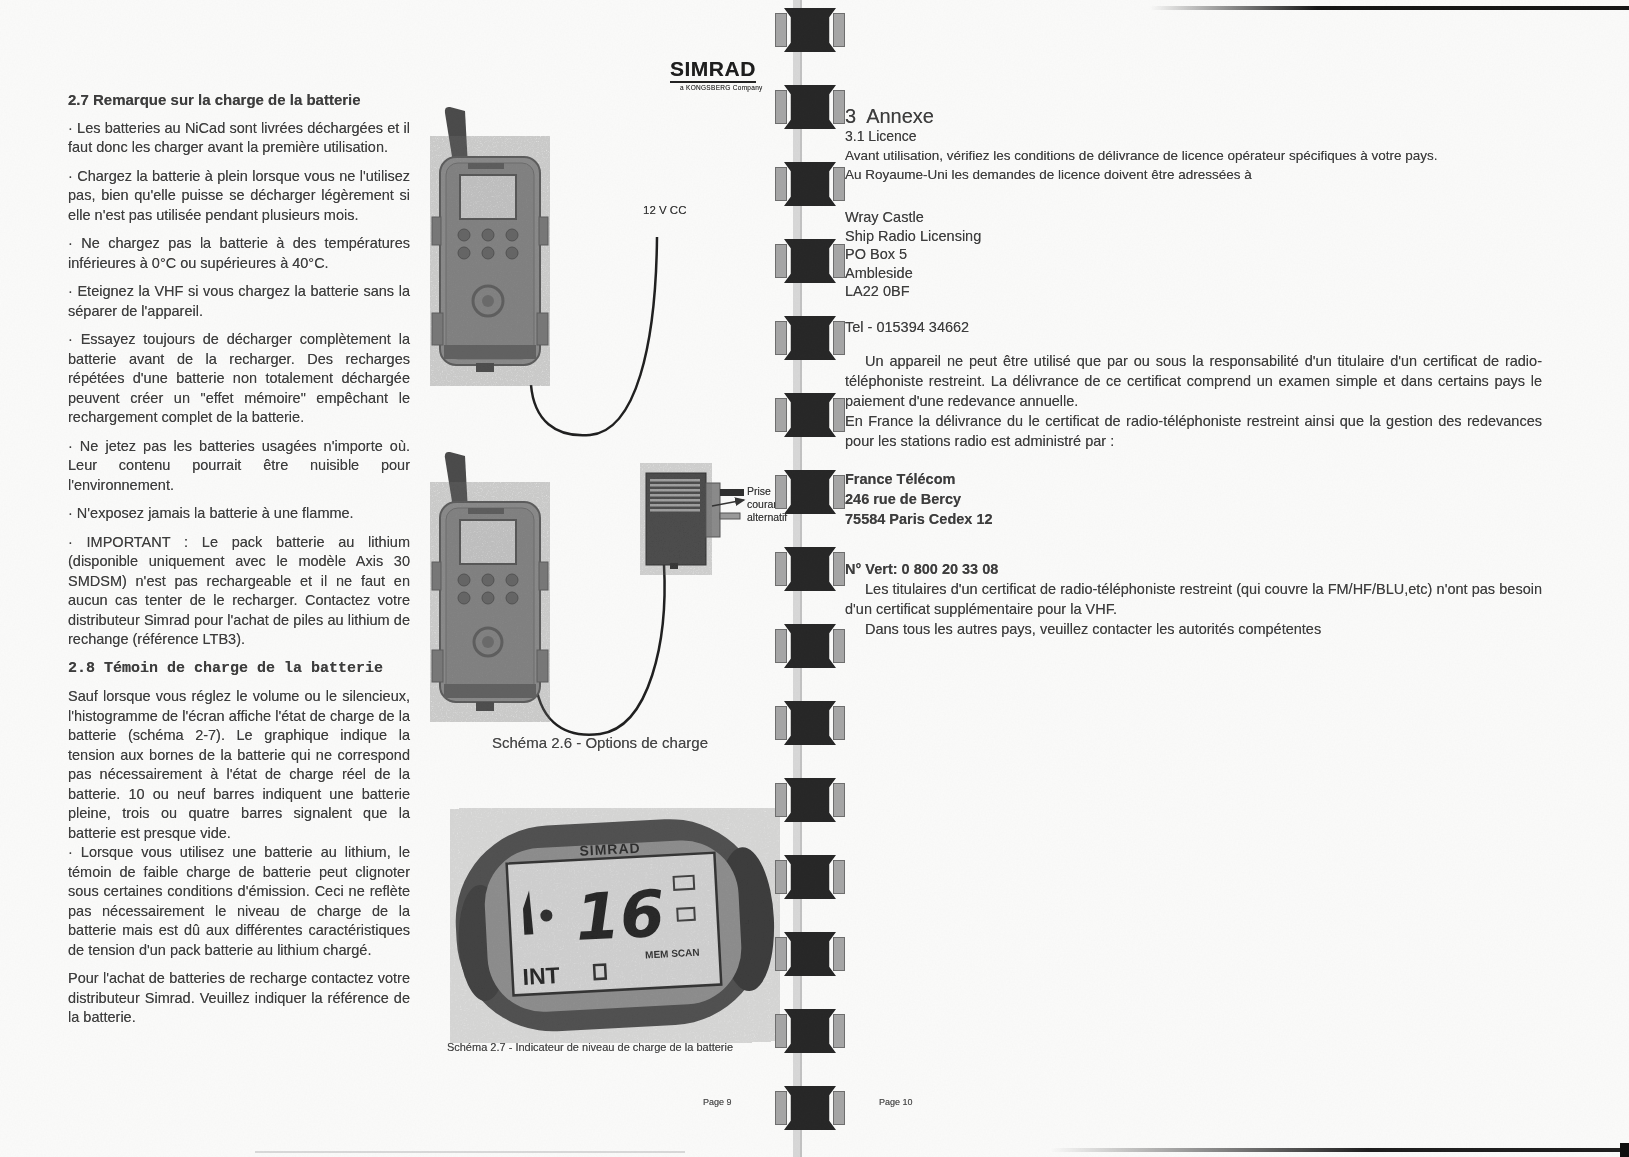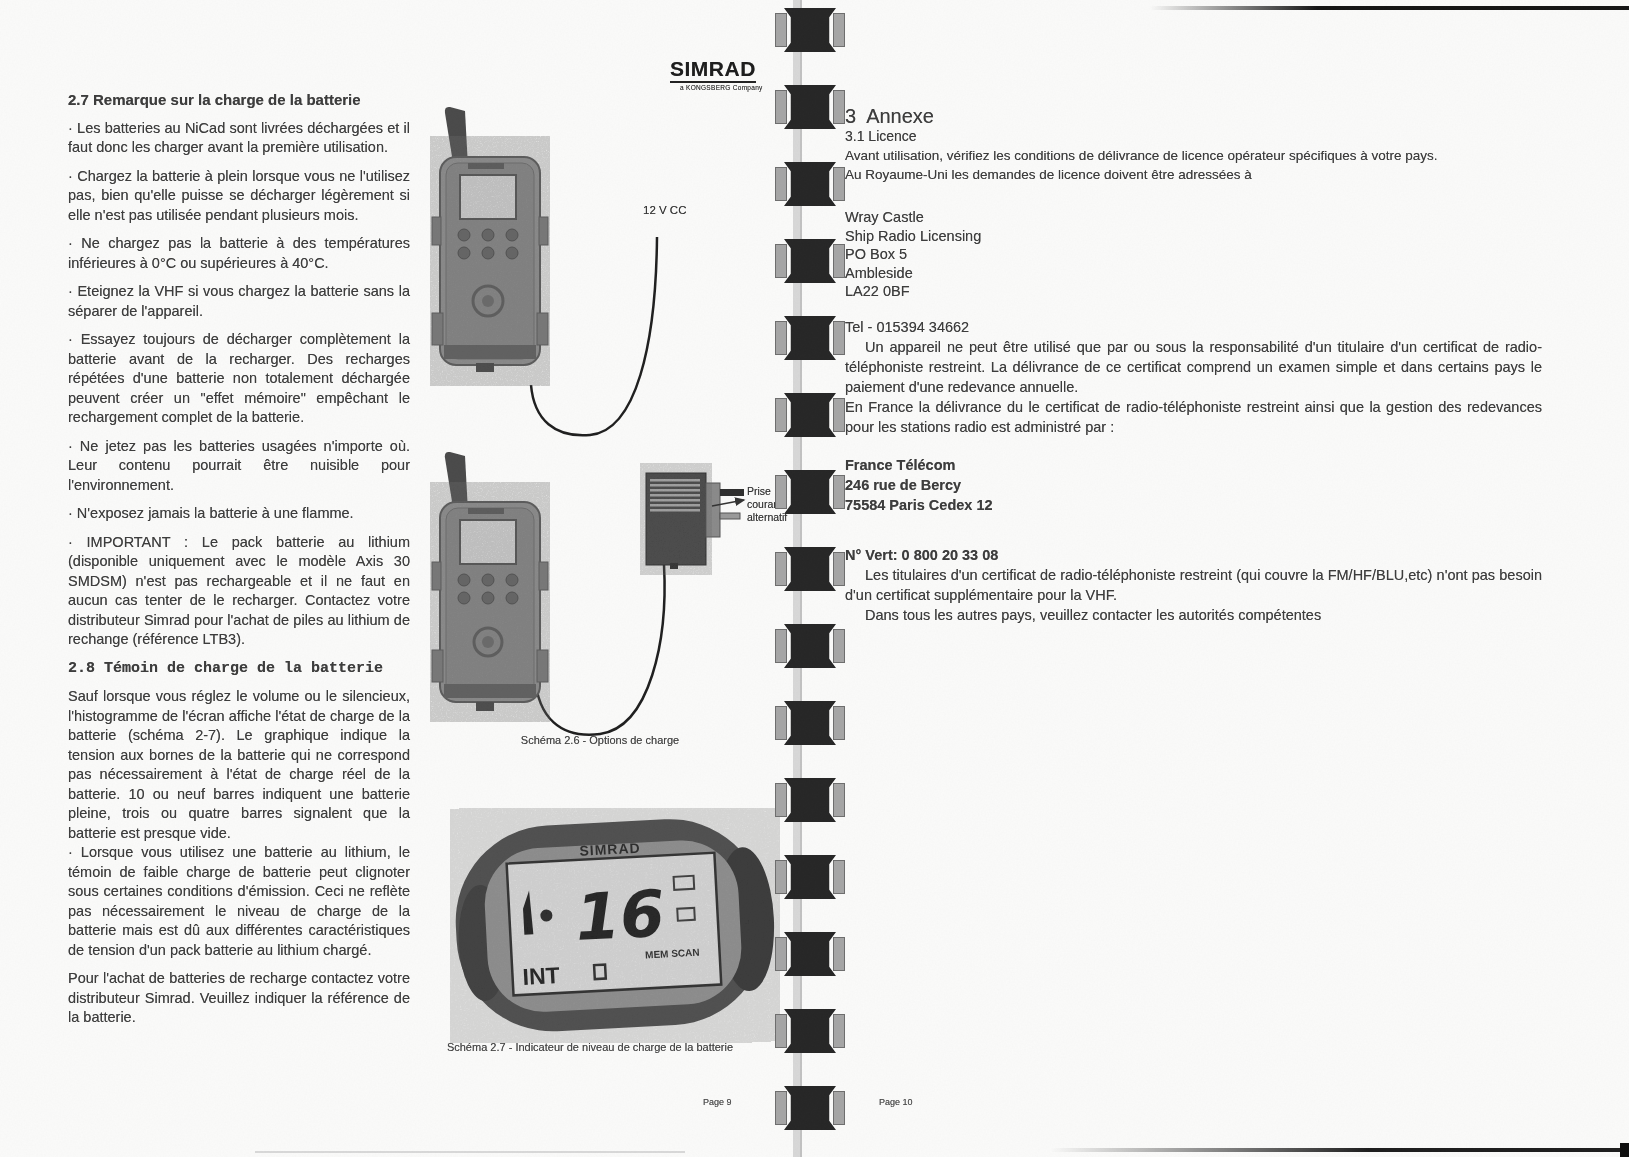--- a/index.html
+++ b/index.html
@@ -25,36 +25,36 @@
   .rightcol { position:absolute; left:845px; top:106px; width:697px; font-size:14.5px; line-height:20px; }
   .rightcol p { margin:0; }
   .r-h1 { font-size:20px; white-space:pre; margin:0 0 24px 0; }
   .r-h2 { font-size:14px; white-space:pre; margin:0 0 22px 0; }
   .center { text-align:left; }
   .intro { font-size:13.5px; line-height:19px; margin-bottom:24px; }
   .addr { line-height:18.5px; margin-bottom:16px; }
   .tel { margin-bottom:22px; }
   .just { text-align:justify; }
   .ind { text-indent:20px; }
-  .para1 { margin-bottom:18px; }
+  .para1 { margin-bottom:18px;margin-top:14px; }
   .addr-fr { font-weight:bold; line-height:20px; margin-bottom:30px; }
   .green { font-weight:bold; margin-bottom:26px; }
   .para2 { margin-bottom:46px; }
 
   
   .brandlogo { position:absolute; left:670px; top:57px; z-index:2; }
   .brandlogo .b1 { font-weight:800; font-size:21px; letter-spacing:0.5px; color:#1d1d1d;
                    border-bottom:2px solid #222; padding-bottom:0px; display:inline-block; }
   .brandlogo .b2 { font-size:6.5px; color:#333; letter-spacing:0.3px; margin-top:1px; margin-left:10px; }
 
   .lbl-12v { position:absolute; left:631px; top:204px; font-size:11.5px; color:#333;margin-left:12px; }
   .lbl-outlet { position:absolute; left:747px; top:485px; width:64px; font-size:10.5px;
                 line-height:13px; color:#333; z-index:1; }
   .cap26 { position:absolute; left:455px; top:734px; width:290px; text-align:center;
-           font-size:11px; color:#454545; }
+           font-size:15px; color:#454545; }
   .cap27 { position:absolute; left:420px; top:1041px; width:340px; text-align:center;
            font-size:11px; color:#454545; }
   .fig26 { position:absolute; left:430px; top:105px; z-index:1; }
   .fig27 { position:absolute; left:450px; top:808px; z-index:1; }
 
   
   .gapstrip  { position:absolute; left:793px; top:0; width:7px; height:1157px; background:#d8d8d8; z-index:3; }
   .gapstrip2 { position:absolute; left:800px; top:0; width:2px; height:1157px; background:#c2c2c2; z-index:3; }
   .loop { position:absolute; left:775px; width:70px; height:44px; z-index:5; }
   .loop::before, .loop::after {

